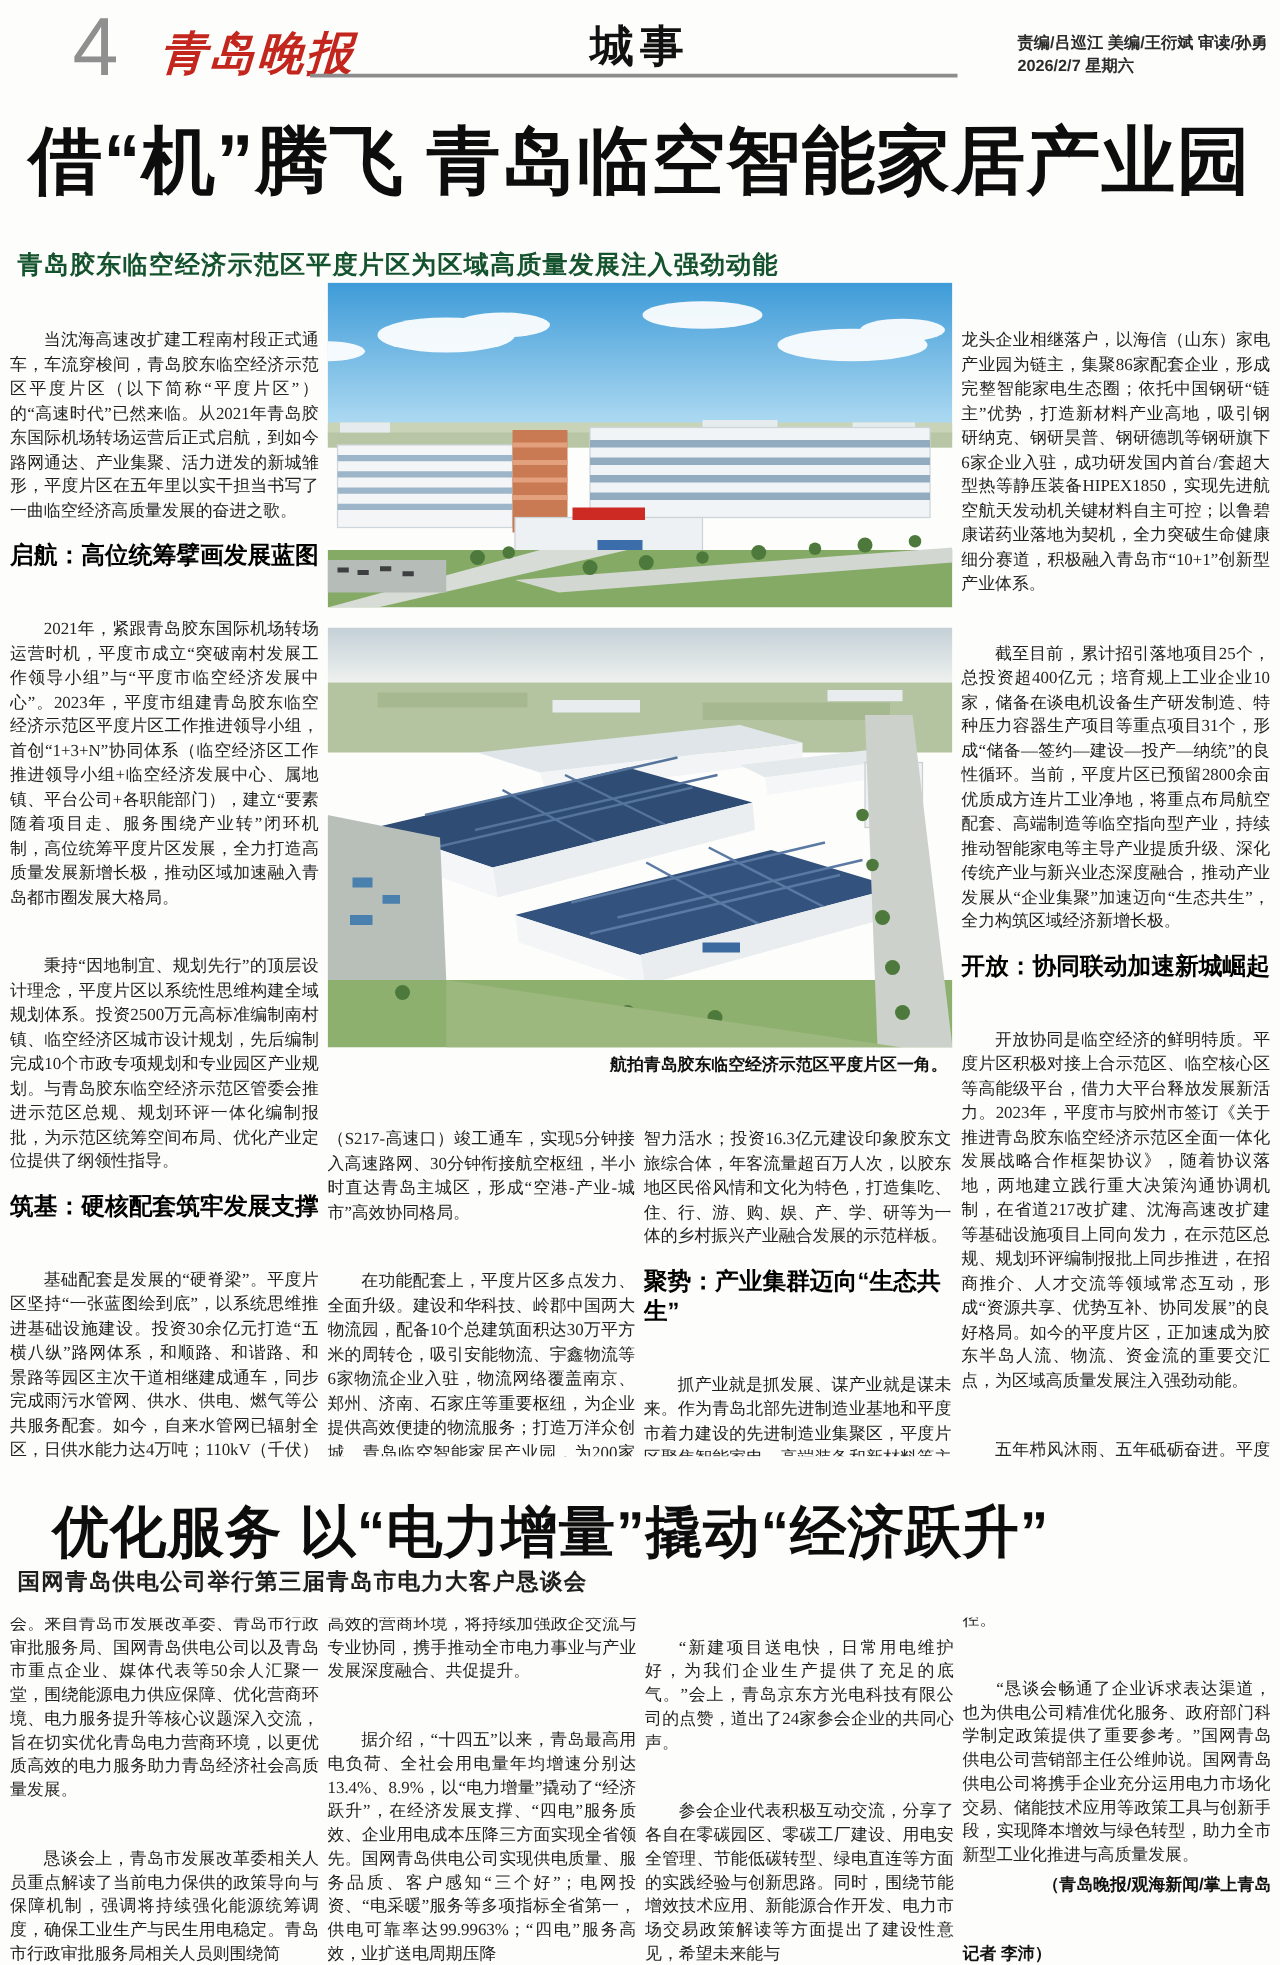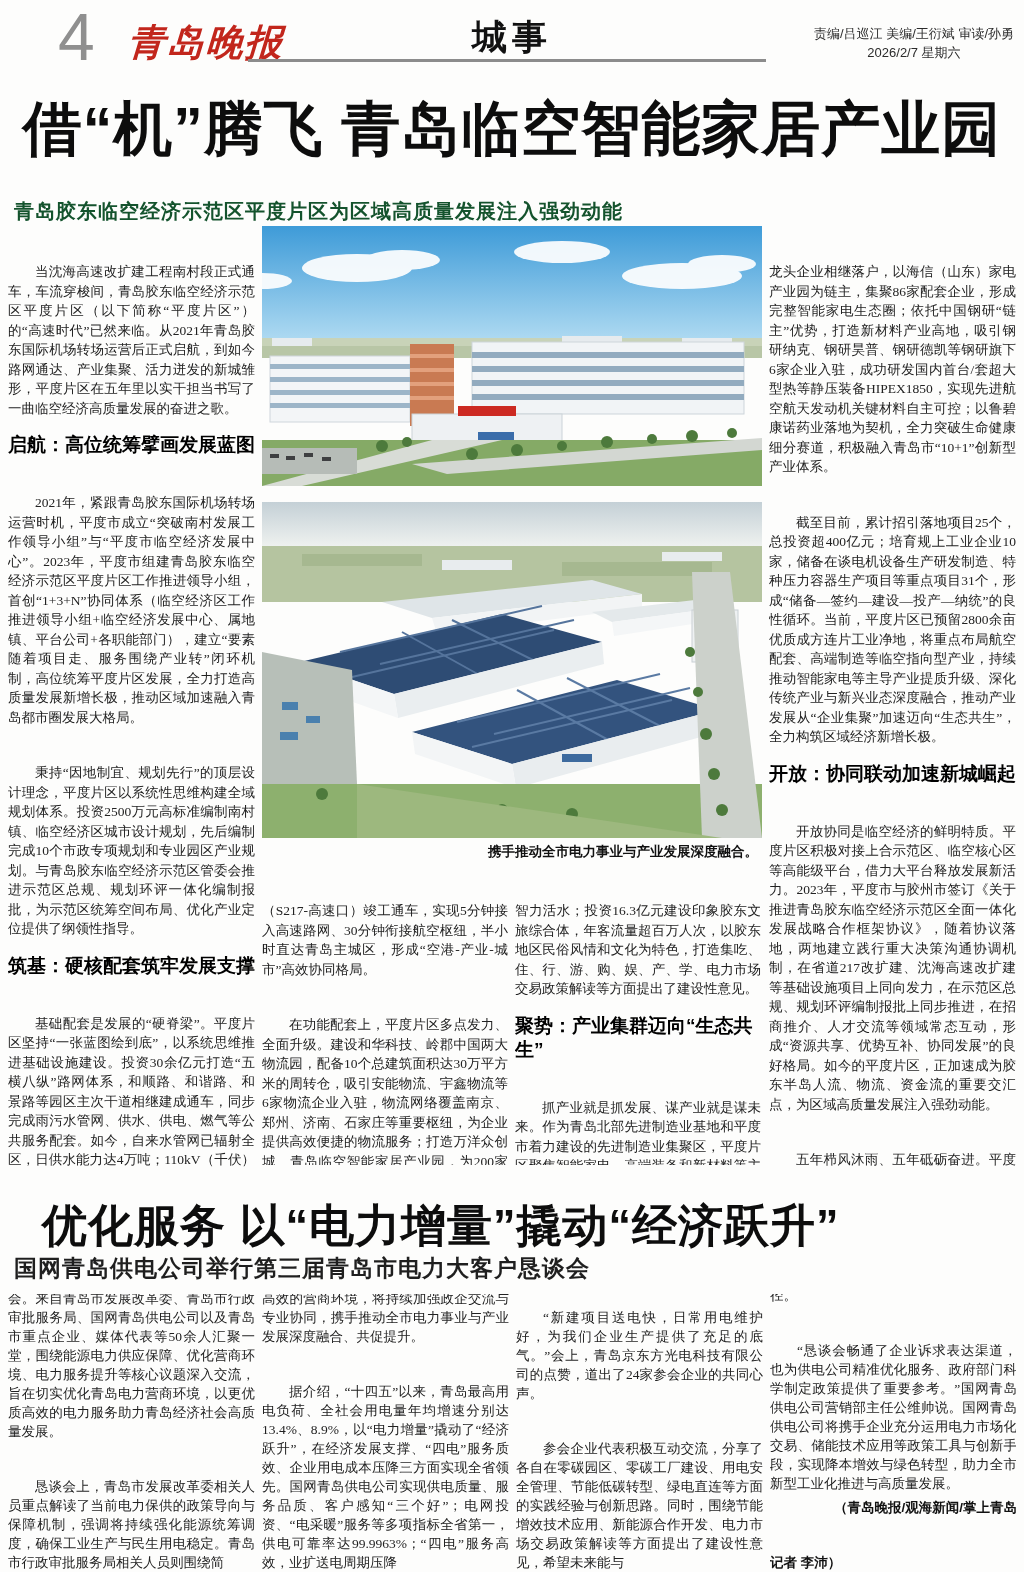--- a/index.html
+++ b/index.html
@@ -9,22 +9,22 @@
   
   .pagenum{position:absolute;left:58px;top:4px;font-family:"Liberation Sans",sans-serif;
            font-size:66px;font-weight:400;color:#8f8f8f;line-height:1;}
   .masthead{position:absolute;left:128px;top:24px;font-family:"DejaVu Serif",serif;
             font-style:italic;font-weight:700;font-size:37px;color:#c2261c;line-height:1;
             letter-spacing:2px;transform:skewX(-3deg);}
   .section-title{position:absolute;left:0;right:0;top:14px;text-align:center;
             font-family:"Liberation Sans",sans-serif;font-size:35px;font-weight:700;
             letter-spacing:5px;color:#111;}
   .header-rule{position:absolute;left:248px;top:59px;width:518px;height:3px;background:#8c8c8c;}
-  .header-right{position:absolute;right:10px;top:24px;text-align:center;
-            font-family:"Liberation Sans",sans-serif;font-size:13px;font-weight:400;color:#2b2b2b;}
+  .header-right{position:absolute;right:10px;top:24px;
+            font-family:"Liberation Sans",sans-serif;font-size:13px;font-weight:700;color:#2b2b2b;}
   .header-right span{display:block;line-height:19px;}
 
   
   .a1-headline{position:absolute;left:6px;right:6px;top:96px;text-align:center;
             font-family:"Liberation Sans",sans-serif;font-size:59px;font-weight:900;
             color:#0d0d0d;letter-spacing:1px;line-height:1.15;white-space:nowrap;}
   .a1-subheadline{position:absolute;left:14px;top:174px;
             font-family:"Liberation Sans",sans-serif;font-size:20px;font-weight:700;
             color:#14532d;letter-spacing:1px;white-space:nowrap;margin-top:24px;}
   .a1-body{position:absolute;left:8px;top:226px;width:1008px;height:942px;
@@ -49,21 +49,21 @@
             text-align:right;text-indent:0;margin-top:5px;color:#111;}
   .blk.byline2{font-family:"Liberation Sans",sans-serif;font-weight:700;font-size:13.5px;
             text-indent:0;color:#111;}
   .lead-tag{font-family:"Liberation Sans",sans-serif;font-weight:700;margin-right:8px;}
 
   
   .a2-headline{position:absolute;left:14px;top:1196px;
             font-family:"Liberation Sans",sans-serif;font-size:45px;font-weight:900;
             color:#0d0d0d;letter-spacing:1px;white-space:nowrap;margin-left:28px;}
   .a2-subheadline{position:absolute;left:14px;top:1253px;
-            font-family:"Liberation Sans",sans-serif;font-size:23px;font-weight:700;
+            font-family:"Liberation Sans",sans-serif;font-size:18px;font-weight:700;
             color:#1f1f1f;letter-spacing:1px;white-space:nowrap;}
   .a2-body{position:absolute;left:8px;top:1294px;width:1008px;height:278px;
             display:flex;gap:7px;overflow:hidden;align-items:flex-end;}
   .a2-body .blk{line-height:19px;}
 </style>
 </head>
 <body>
 
 <div id="page">
 
@@ -225,29 +225,29 @@
             <circle cx="460" cy="308" r="6"></circle>
           <circle cx="60" cy="292" r="6"></circle>
             <circle cx="110" cy="298" r="6"></circle>
             <circle cx="170" cy="304" r="6"></circle>
           <circle cx="240" cy="308" r="6"></circle>
             <circle cx="310" cy="312" r="6"></circle>
         </g>
         <polygon points="95,282 460,336 95,336" fill="#9db87e"></polygon>
       </svg>
 
-      <div class="caption">携手推动全市电力事业与产业发展深度融合。</div>
+      <div class="caption">航拍青岛胶东临空经济示范区平度片区一角。</div>
 
       <div class="mid-cols">
         <div class="ncol">
             <div class="blk cont">（S217-高速口）竣工通车，实现5分钟接入高速路网、30分钟衔接航空枢纽，半小时直达青岛主城区，形成“空港-产业-城市”高效协同格局。</div>
             <div class="blk para">在功能配套上，平度片区多点发力、全面升级。建设和华科技、岭郡中国两大物流园，配备10个总建筑面积达30万平方米的周转仓，吸引安能物流、宇鑫物流等6家物流企业入驻，物流网络覆盖南京、郑州、济南、石家庄等重要枢纽，为企业提供高效便捷的物流服务；打造万洋众创城、青岛临空智能家居产业园，为200家中小企业提供“拎包入住”式优质服务；引入青岛农业大学、青岛恒星科技学院两所高校，年培育万名高技能人才，为产业发展注入</div>
           </div>
         <div class="ncol">
-            <div class="blk cont">智力活水；投资16.3亿元建设印象胶东文旅综合体，年客流量超百万人次，以胶东地区民俗风情和文化为特色，打造集吃、住、行、游、购、娱、产、学、电力市场交易政策解读等方面提出了建设性意见。</div>
+            <div class="blk cont">智力活水；投资16.3亿元建设印象胶东文旅综合体，年客流量超百万人次，以胶东地区民俗风情和文化为特色，打造集吃、住、行、游、购、娱、产、学、研等为一体的乡村振兴产业融合发展的示范样板。</div>
             <div class="blk head">聚势：产业集群迈向“生态共生”</div>
             <div class="blk para">抓产业就是抓发展、谋产业就是谋未来。作为青岛北部先进制造业基地和平度市着力建设的先进制造业集聚区，平度片区聚焦智能家电、高端装备和新材料等主导产业，推动项目沿链聚合、集群发展成效持续彰显。</div>
             <div class="blk para">海信集团、中国钢研、东橡科技等</div>
           </div>
       </div>
     </div>
 
     <div class="ncol">
         <div class="blk cont">龙头企业相继落户，以海信（山东）家电产业园为链主，集聚86家配套企业，形成完整智能家电生态圈；依托中国钢研“链主”优势，打造新材料产业高地，吸引钢研纳克、钢研昊普、钢研德凯等钢研旗下6家企业入驻，成功研发国内首台/套超大型热等静压装备HIPEX1850，实现先进航空航天发动机关键材料自主可控；以鲁碧康诺药业落地为契机，全力突破生命健康细分赛道，积极融入青岛市“10+1”创新型产业体系。</div>
         <div class="blk para">截至目前，累计招引落地项目25个，总投资超400亿元；培育规上工业企业10家，储备在谈电机设备生产研发制造、特种压力容器生产项目等重点项目31个，形成“储备—签约—建设—投产—纳统”的良性循环。当前，平度片区已预留2800余亩优质成方连片工业净地，将重点布局航空配套、高端制造等临空指向型产业，持续推动智能家电等主导产业提质升级、深化传统产业与新兴业态深度融合，推动产业发展从“企业集聚”加速迈向“生态共生”，全力构筑区域经济新增长极。</div>

